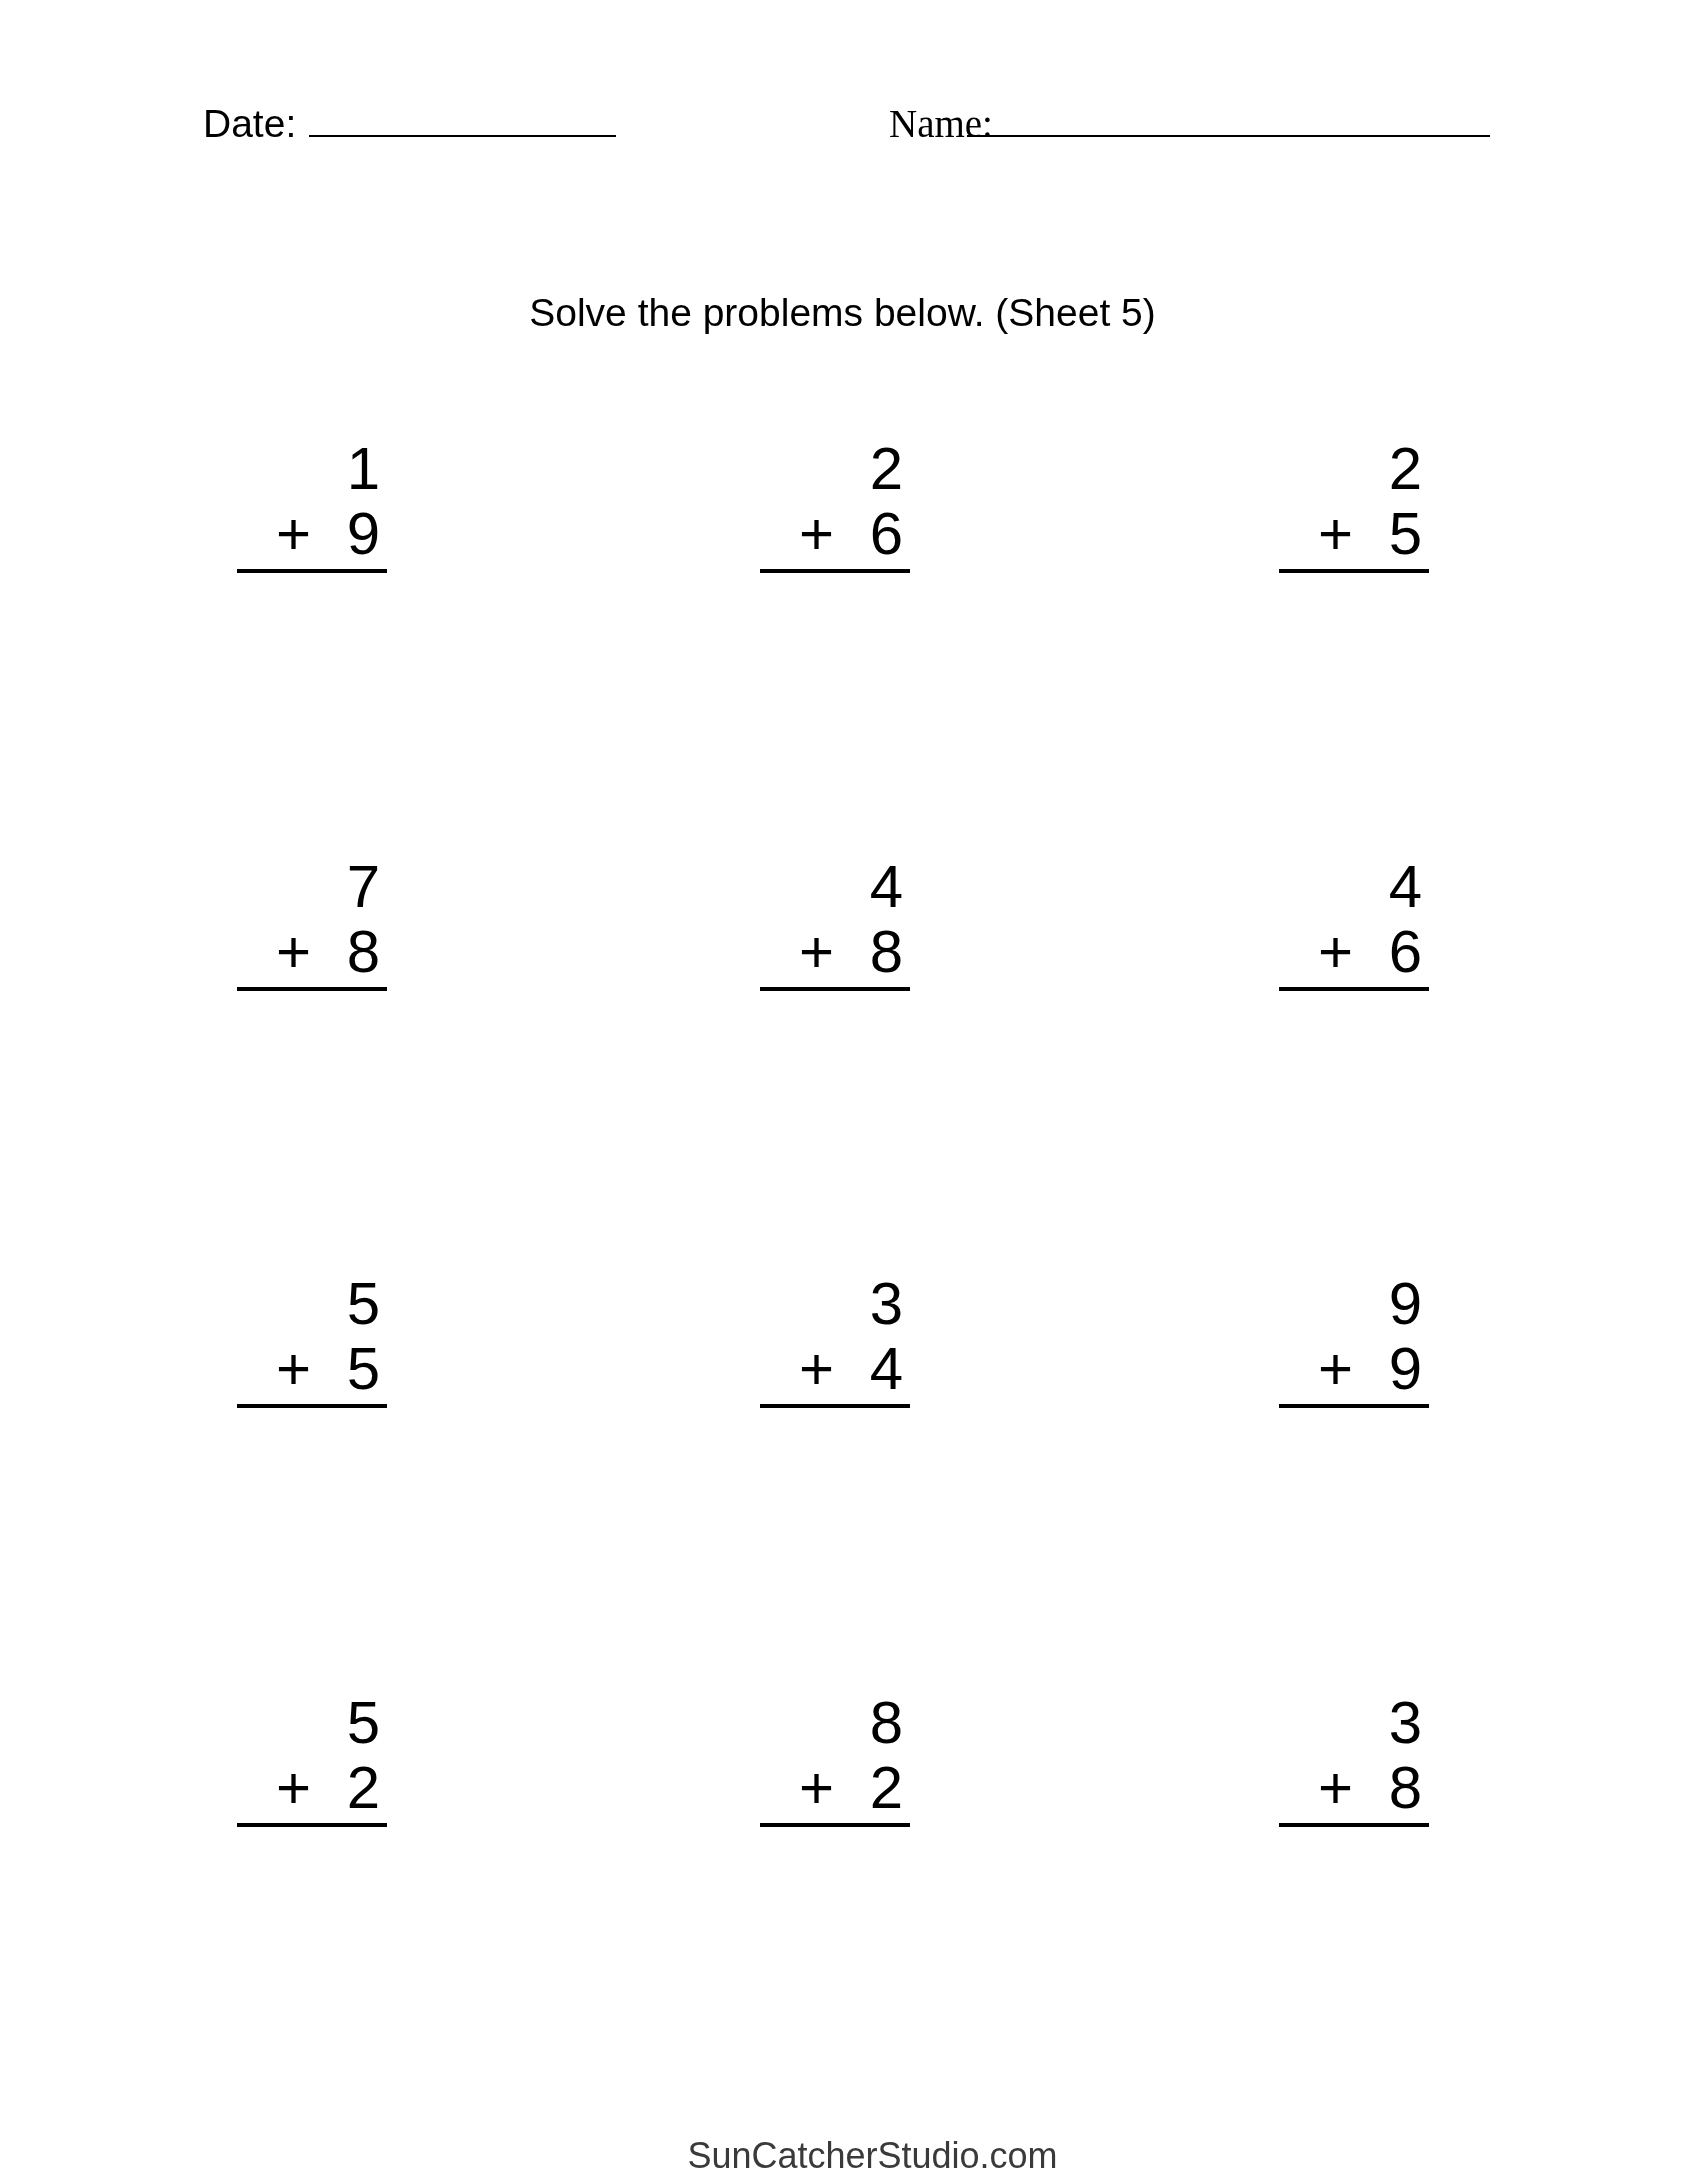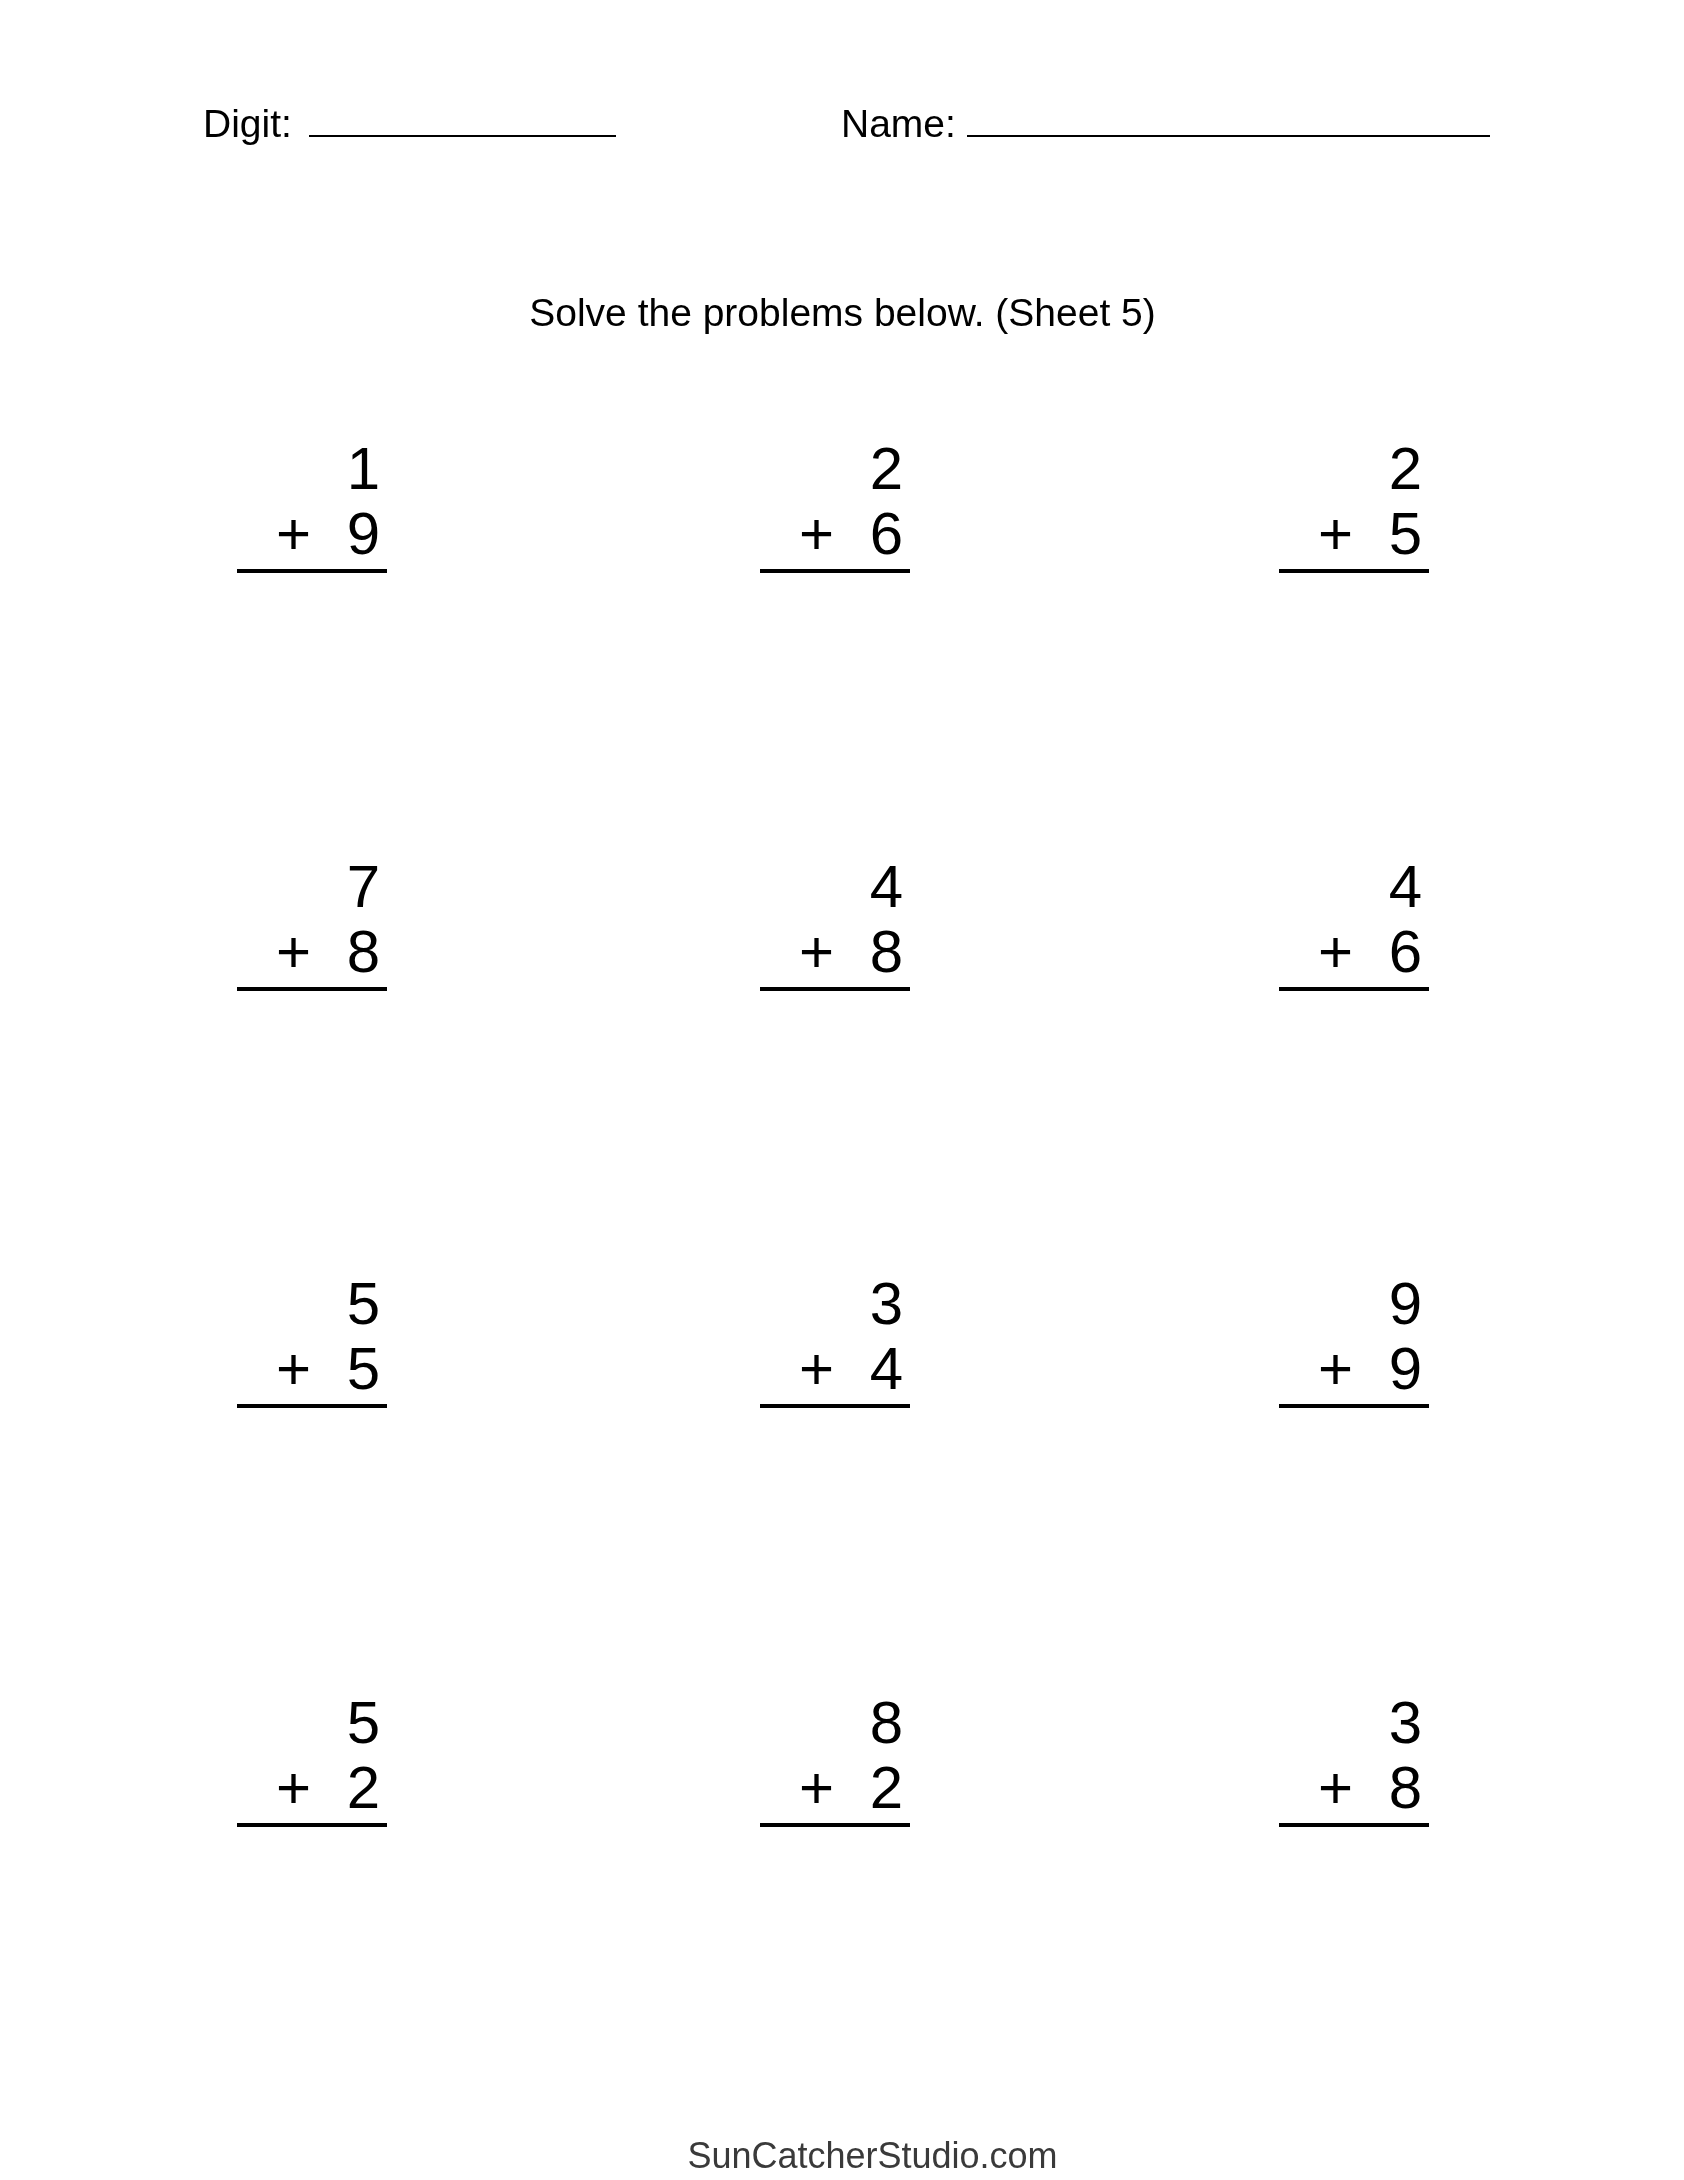--- a/index.html
+++ b/index.html
@@ -20,21 +20,21 @@
   
   .hdr-label {
     position: absolute;
     top: 104px;
     font-size: 39px;
     line-height: 1;
     color: #000;
     white-space: nowrap;
   }
   #date-label { left: 203px; }
-  #name-label { left: 841px; }
+  #name-label { left: 889px; font-family: Liberation Serif, serif; }
   .fill-line {
     position: absolute;
     height: 0;
     border-top: 2.6px solid #000;
   }
   #date-line { left: 309px; top: 135px; width: 307px; }
   #name-line { left: 967px; top: 135px; width: 523px; }
 
   
   #title-wrap {
@@ -99,21 +99,21 @@
     text-align: center;
     font-size: 36px;
     line-height: 1;
   }
 </style>
 </head>
 <body>
 
 <div id="page">
 
-  <div class="hdr-label" id="date-label">Digit:</div>
+  <div class="hdr-label" id="date-label">Date:</div>
   <div class="fill-line" id="date-line"></div>
 
   <div class="hdr-label" id="name-label">Name:</div>
   <div class="fill-line" id="name-line"></div>
 
   <div id="subtitle">Solve the problems below. (Sheet 5)</div>
 
   <div class="problem" style="left:237px; top:436px;">
     <div class="p-top">1</div>
     <div class="p-bottom">

